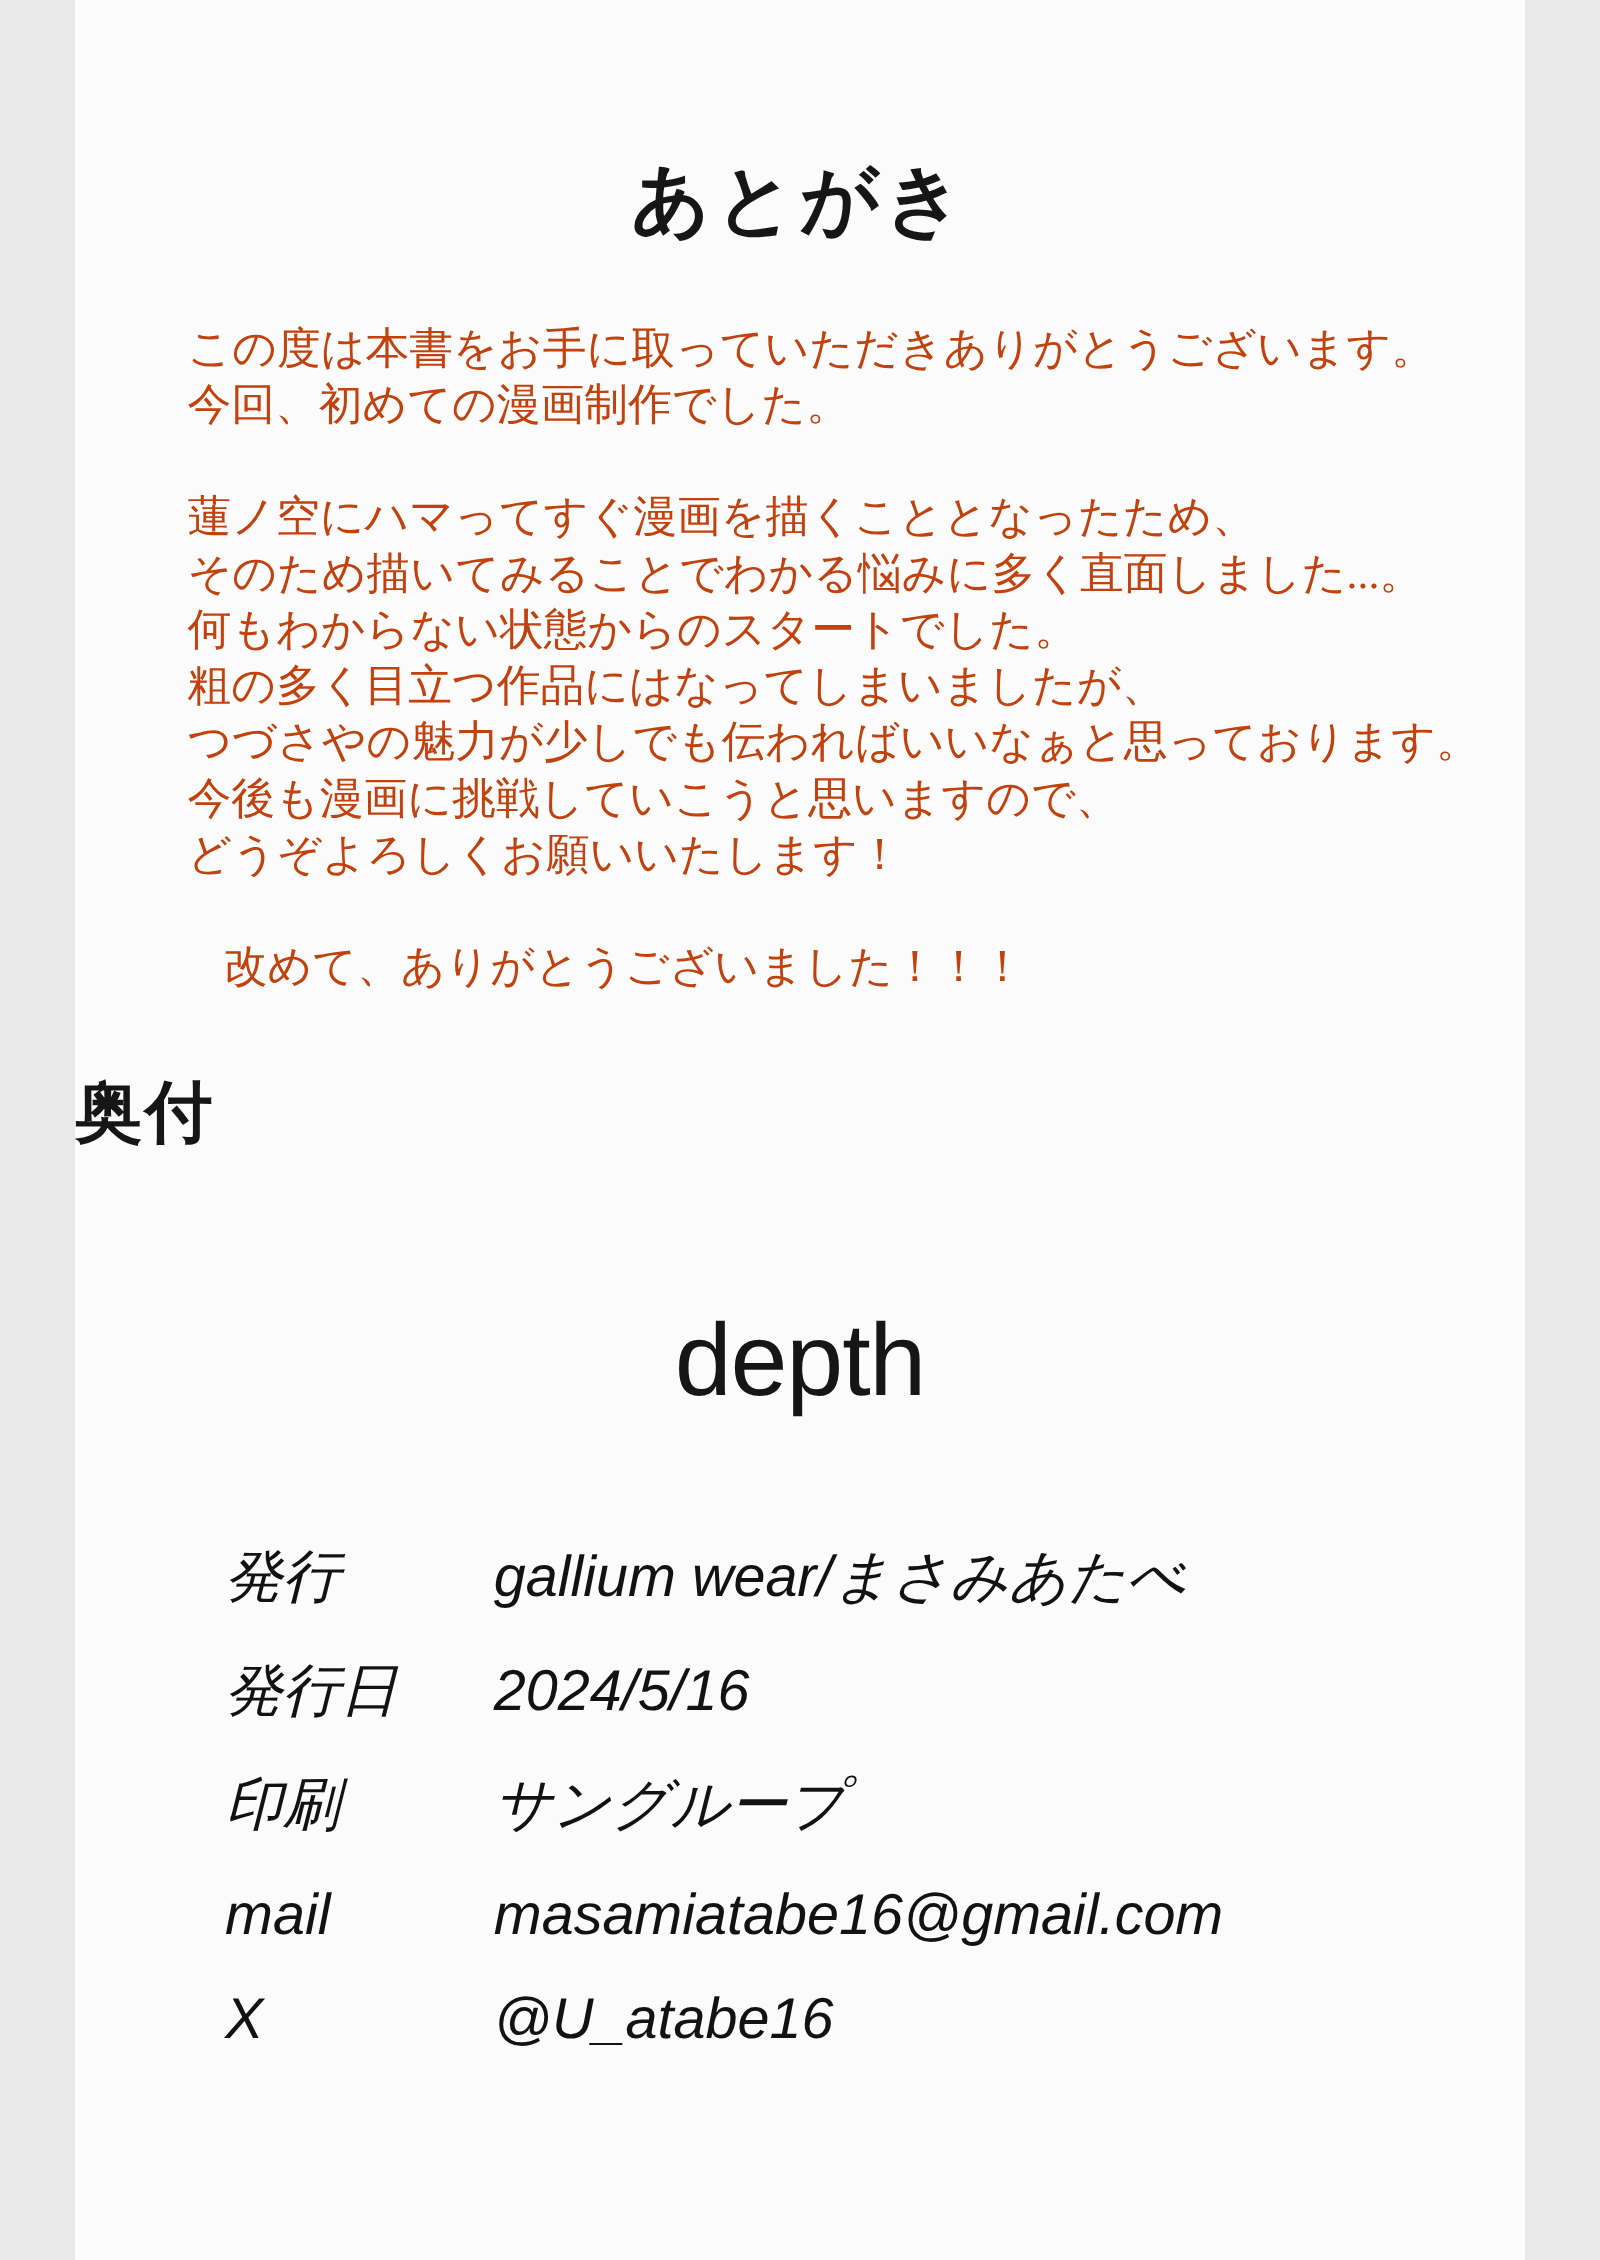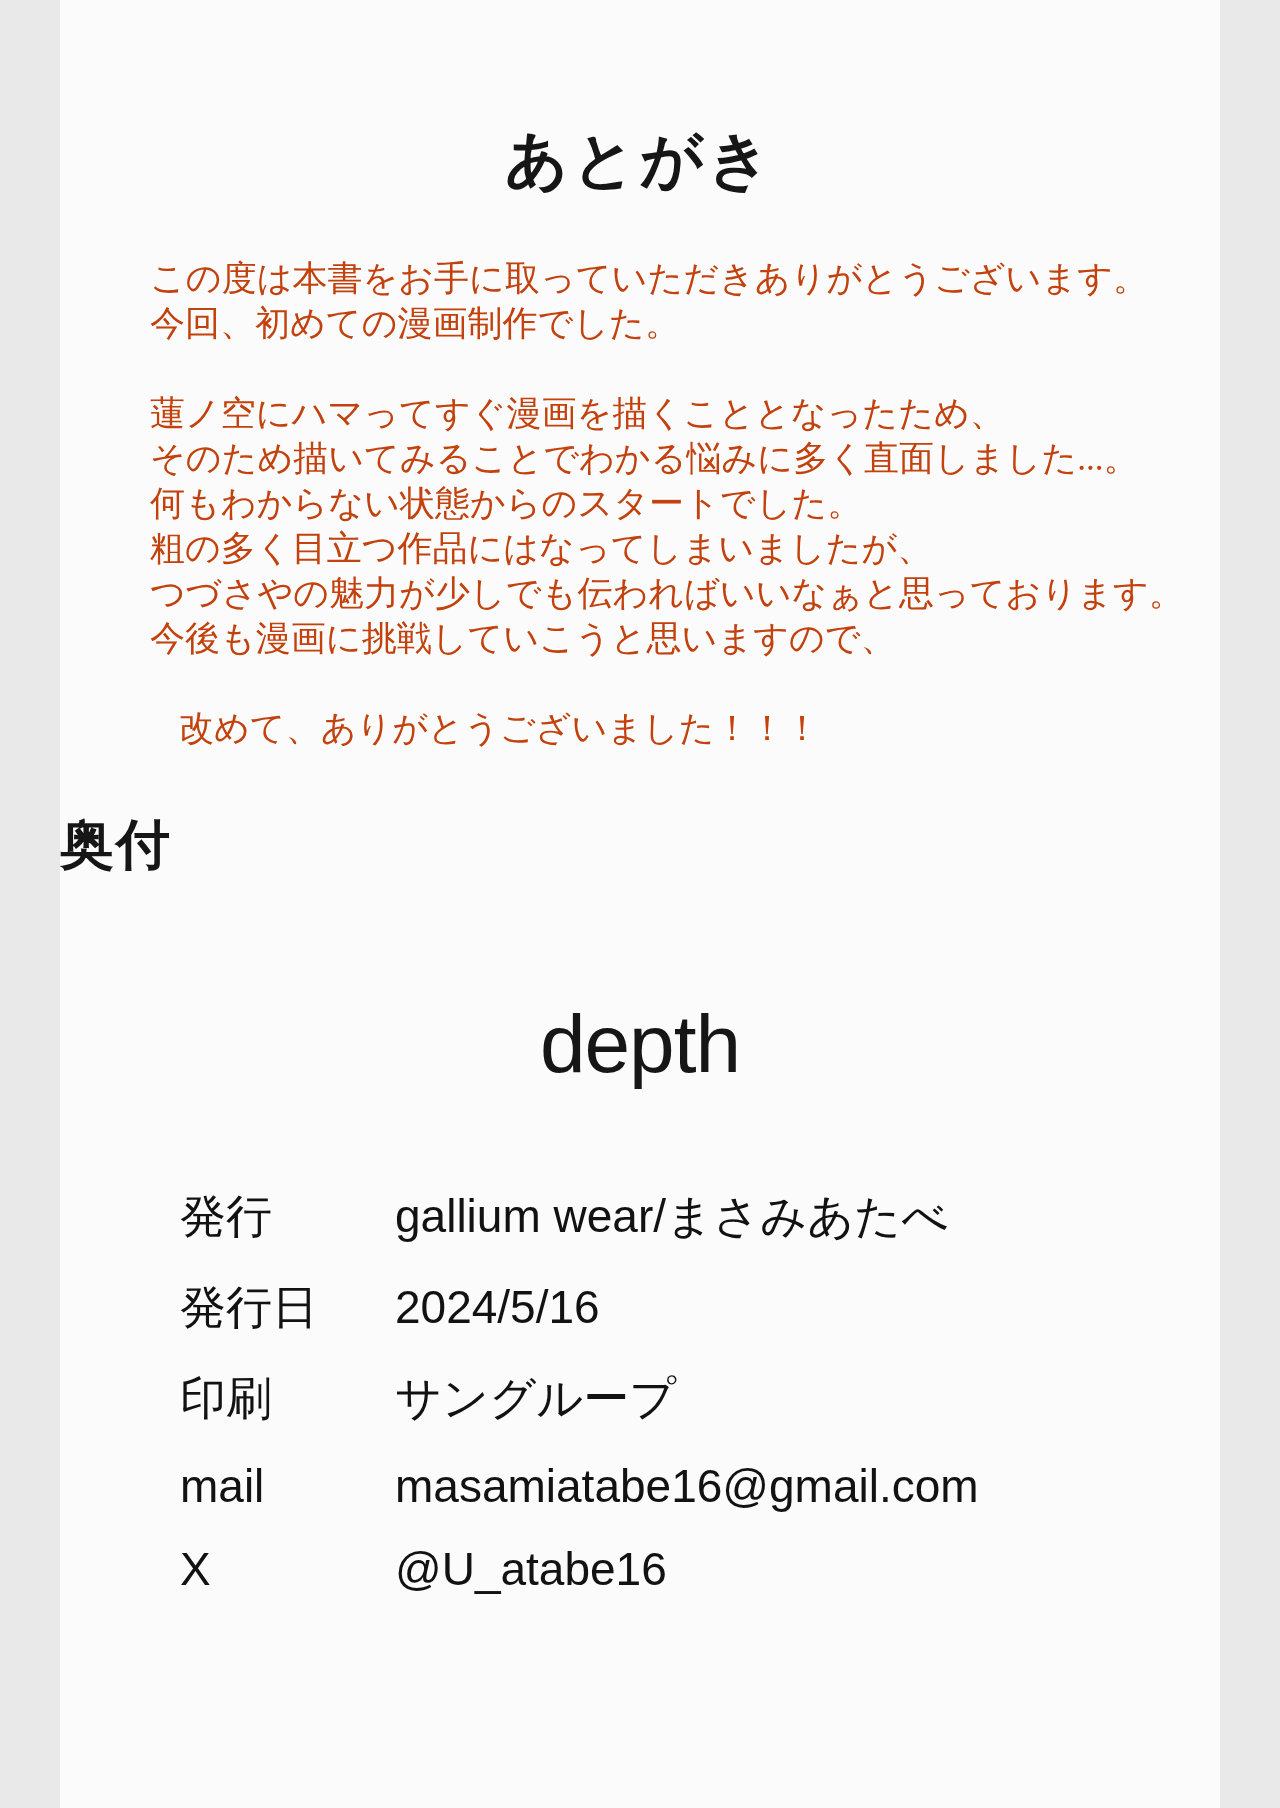--- a/index.html
+++ b/index.html
@@ -52,20 +52,21 @@
     font-weight: 500;
     letter-spacing: -1px;
   }
   .colophon-rows {
     margin-top: 95px;
     padding-left: 120px;
     font-family: "Liberation Sans", "DejaVu Sans", sans-serif;
     font-size: 46px;
     font-weight: 500;
     color: #121212;
+    font-style: italic;
   }
   .colophon-row {
     display: flex;
     align-items: baseline;
     margin-bottom: 29px;
     white-space: nowrap;
   }
   .colophon-row .label {
     flex: 0 0 215px;
   }
@@ -86,20 +87,21 @@
         <div class="line">この度は本書をお手に取っていただきありがとうございます。</div>
         <div class="line">今回、初めての漫画制作でした。</div>
       </div>
       <div class="para">
         <div class="line">蓮ノ空にハマってすぐ漫画を描くこととなったため、</div>
         <div class="line">そのため描いてみることでわかる悩みに多く直面しました...。</div>
         <div class="line">何もわからない状態からのスタートでした。</div>
         <div class="line">粗の多く目立つ作品にはなってしまいましたが、</div>
         <div class="line">つづさやの魅力が少しでも伝わればいいなぁと思っております。</div>
         <div class="line">今後も漫画に挑戦していこうと思いますので、</div>
+        <div class="line">どうぞよろしくお願いいたします！</div>
       </div>
       <div class="para">
         <div class="line">改めて、ありがとうございました！！！</div>
       </div>
     </div>
   </section>
 
   <section>
     <h2 class="colophon-title">奥付</h2>
 

